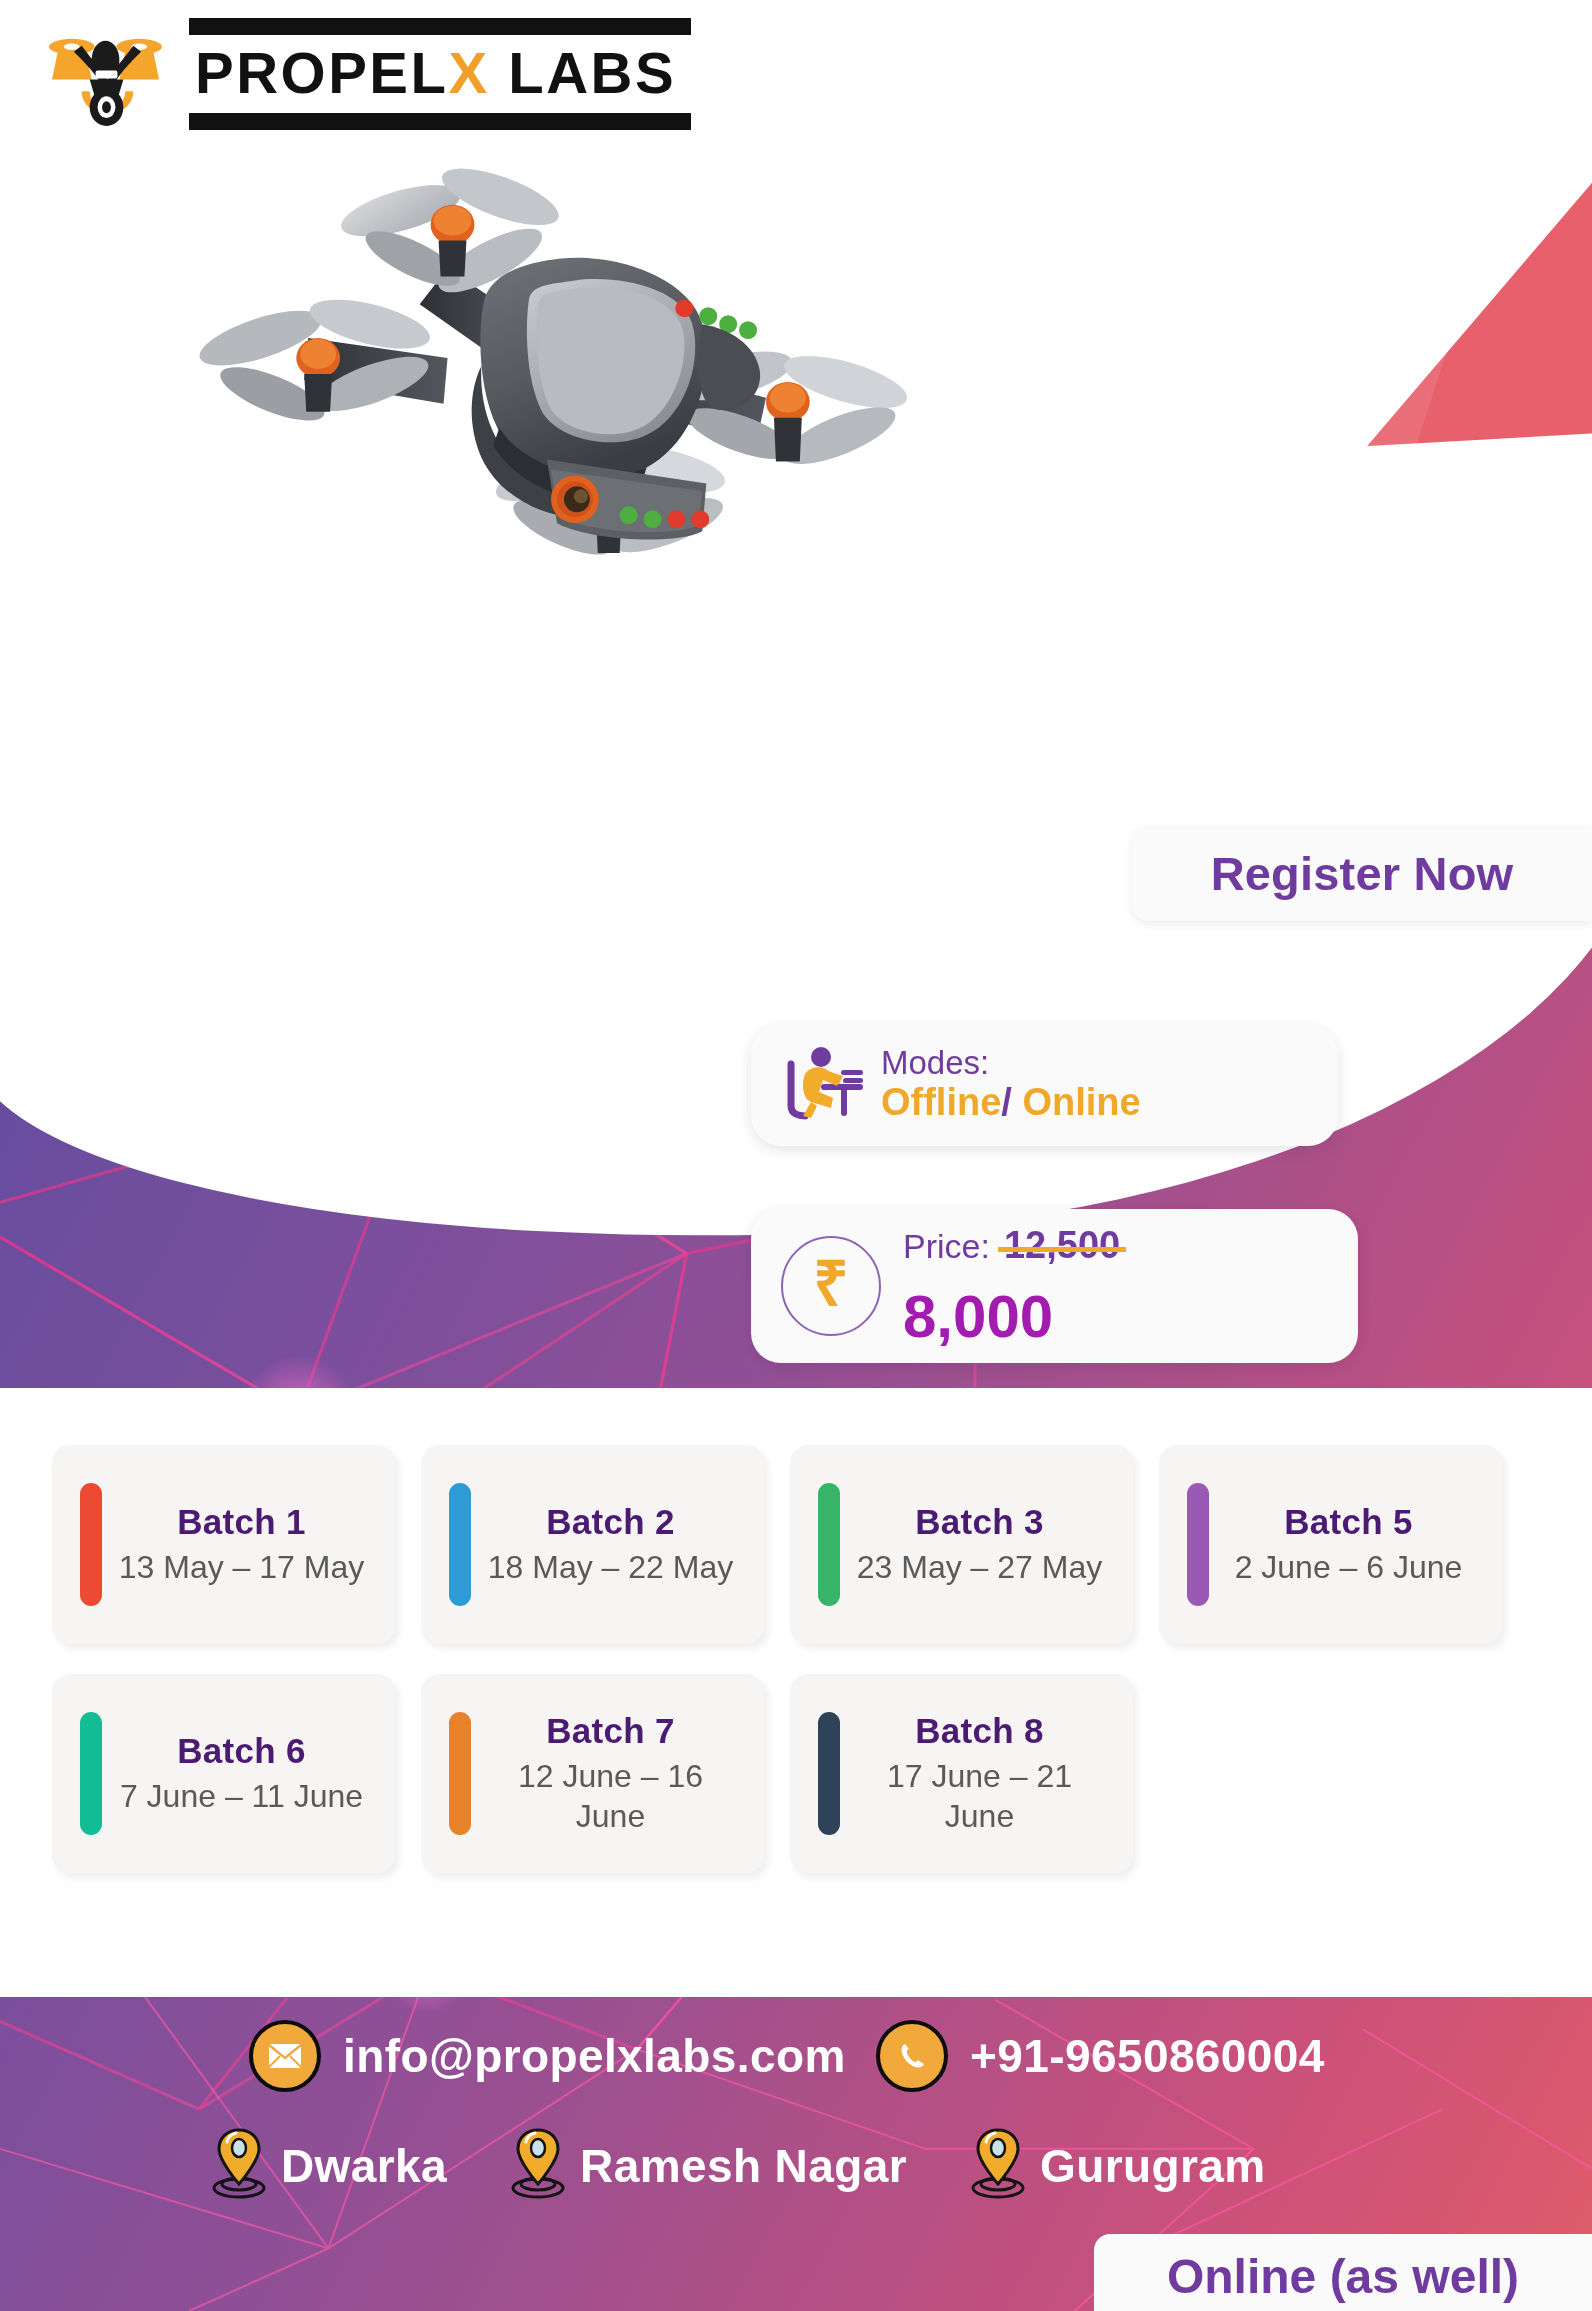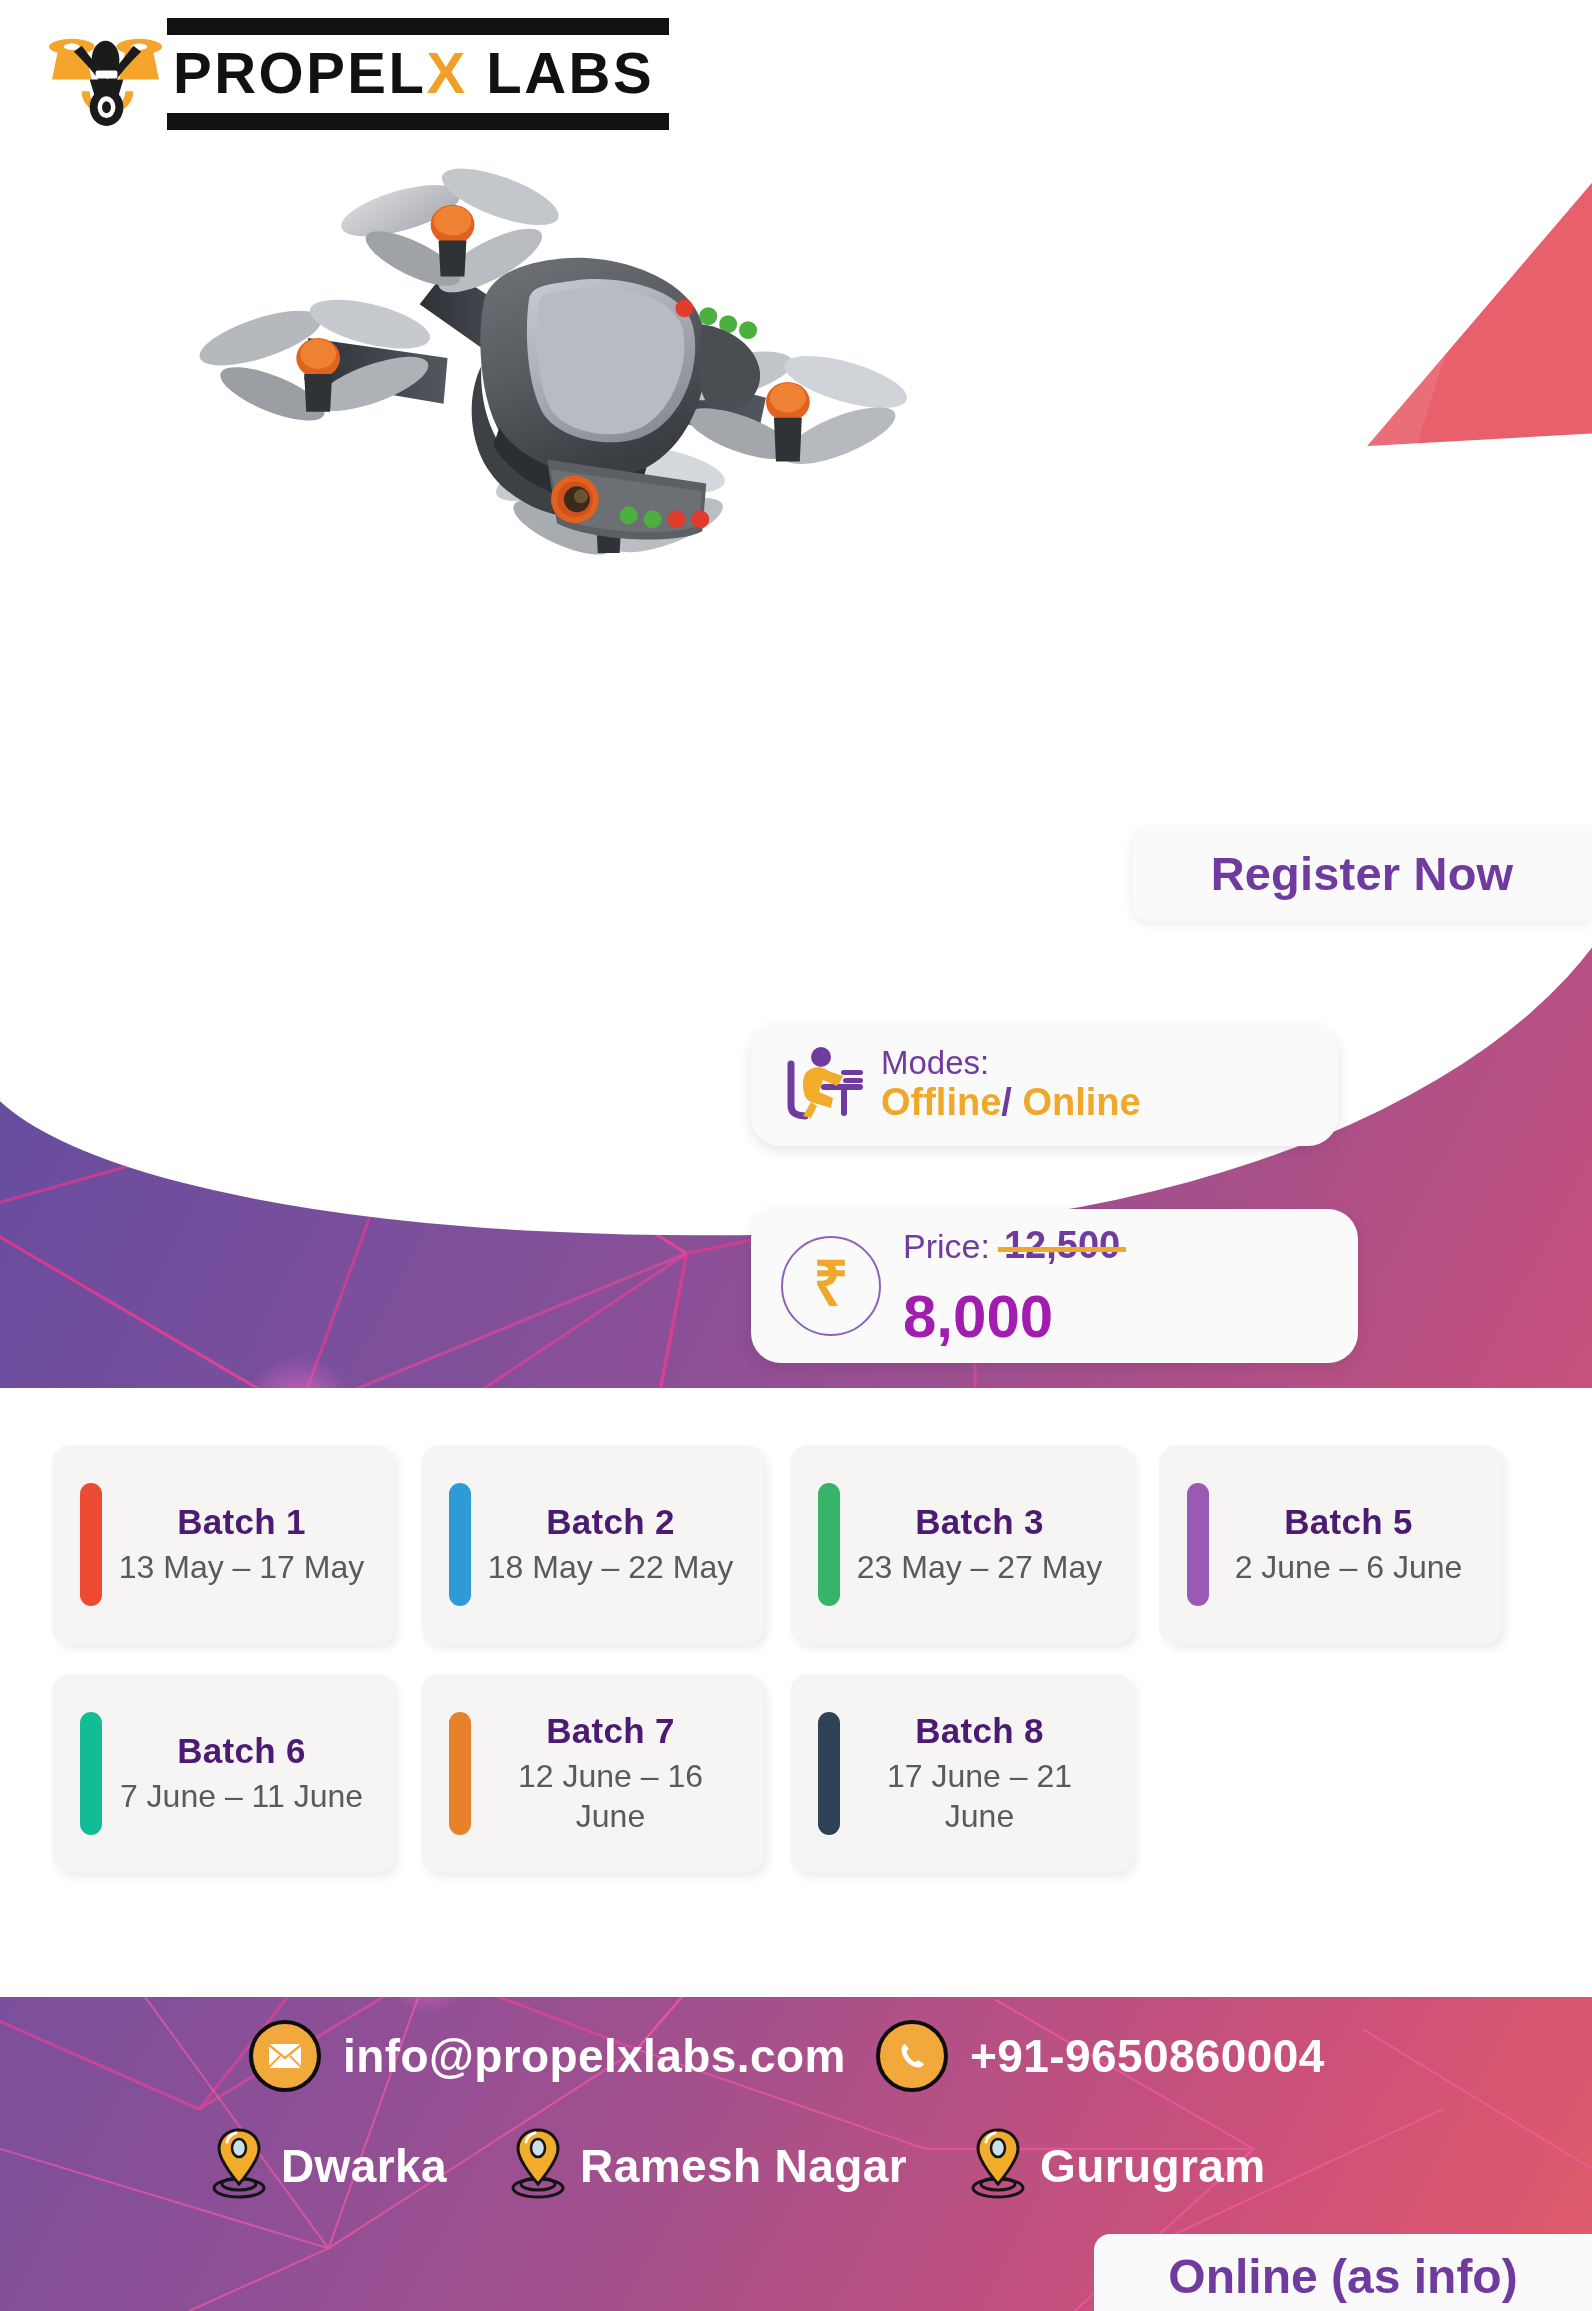--- a/index.html
+++ b/index.html
@@ -57,21 +57,21 @@
   
   .net{position:absolute;left:0;top:557px;width:1592px;height:1754px;overflow:hidden;opacity:.85;}
   .net svg{display:block;}
 
   
   .band-white{
     position:absolute;left:0;top:1388px;width:1592px;height:609px;background:#ffffff;
   }
 
   
-  .logo{position:absolute;left:48px;top:18px;display:flex;align-items:center;}
+  .logo{position:absolute;left:48px;top:18px;display:flex;align-items:center;gap:22px;}
   .logo-mark{width:119px;height:109px;}
   .logo-word{display:flex;flex-direction:column;gap:7px;width:502px;}
   .logo-bar{height:17px;background:#111111;width:100%;}
   .logo-text{
     font-family:"Liberation Sans", sans-serif;
     font-weight:700;font-size:58px;letter-spacing:2.5px;color:#111111;
     line-height:1;padding:2px 0 4px 6px;white-space:nowrap;
   }
   .logo-text .x{color:#f0a028;}
 
@@ -557,19 +557,19 @@
             <ellipse cx="30" cy="22" rx="7" ry="9" fill="#c9e1ea" stroke="#141414" stroke-width="2.5"></ellipse>
             <path d="M18,16 C19,11 23,8 27,7" stroke="#ffffff" stroke-width="3" fill="none" stroke-linecap="round"></path>
           </svg>
         </div>
         <div class="loc-text">Gurugram</div>
       </div>
 
     </div>
 
     <div class="online-badge">
-      <span>Online (as info)</span>
+      <span>Online (as well)</span>
     </div>
 
   </div>
 
 </div>
 
 
 </body></html>

